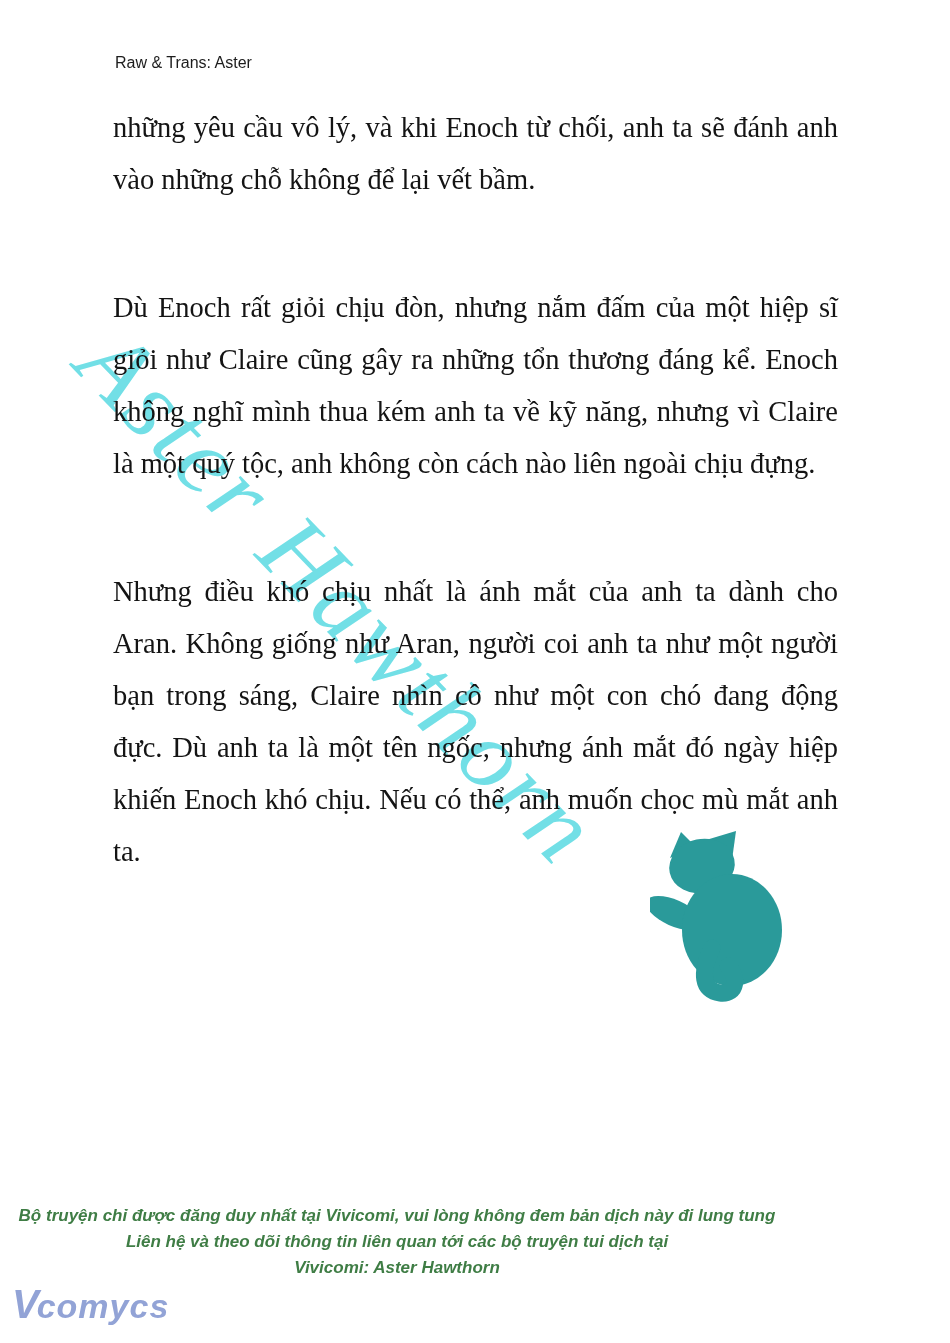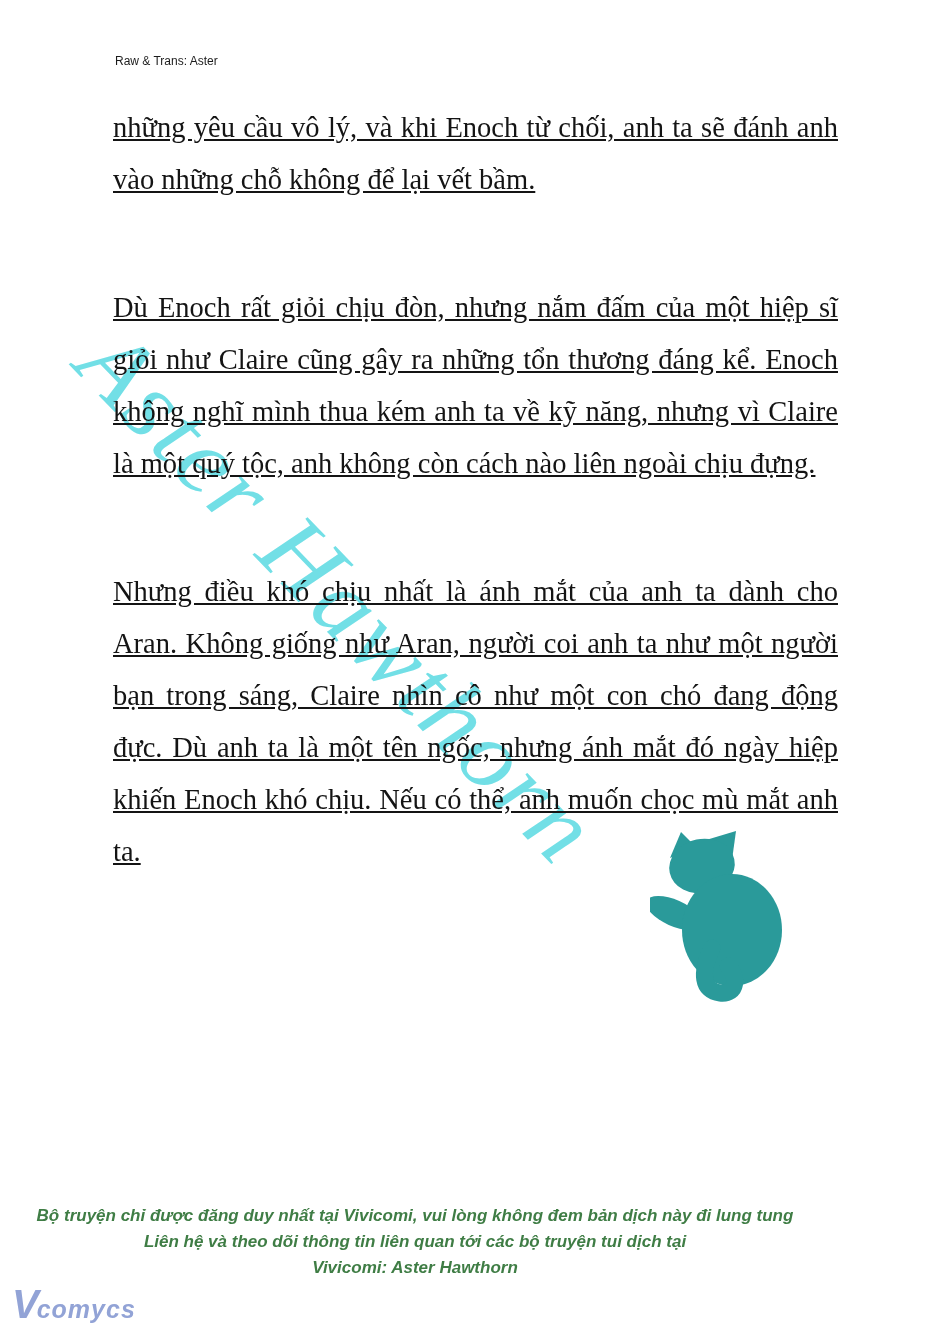--- a/index.html
+++ b/index.html
@@ -29,61 +29,60 @@
   .cat{
     position:absolute;
     left:650px;top:830px;
     width:140px;height:175px;
     z-index:1;
   }
   .credit{
     position:absolute;
     left:115px;top:54px;
     font-family:"Liberation Sans", sans-serif;
-    font-size:12px;
+    font-size:16px;
     color:#1c1c1c;
     z-index:3;
   }
   .body-text{
     position:absolute;
     left:113px;top:102px;
     width:725px;
     z-index:2;
     font-size:28.5px;
     line-height:52px;
     color:#141414;
     text-align:justify;
   }
-  .body-text p{margin:0 0 76px 0;text-decoration:underline;}
+  .body-text p{margin:0 0 76px 0;}
   .footer{
     position:absolute;
     left:0;top:1203px;
     width:794px;
     text-align:center;
     font-family:"Liberation Sans", sans-serif;
     font-weight:bold;
     font-style:italic;
     font-size:17px;
     line-height:26px;
     color:var(--footer_green,#3f7d45);
     z-index:2;
-    padding-left:18px;
   }
   .logo{
     position:absolute;
     left:12px;top:1284px;
     font-family:"Liberation Sans", sans-serif;
     font-style:italic;
     font-weight:bold;
     color:var(--logo_blue,#92a3d6);
     z-index:2;
     line-height:1;
   }
   .logo-v{font-size:40px;letter-spacing:-2px;}
-  .logo-rest{font-size:25px;letter-spacing:1px;}
+  .logo-rest{font-size:34px;letter-spacing:1px;}
 </style>
 </head>
 <body>
 
 <div class="page">
 
   <div class="watermark">Aster Hawthorn</div>
 
   <svg class="cat" viewBox="0 0 140 175" xmlns="http://www.w3.org/2000/svg">
     <g fill="#2a9a9a" stroke="none">

